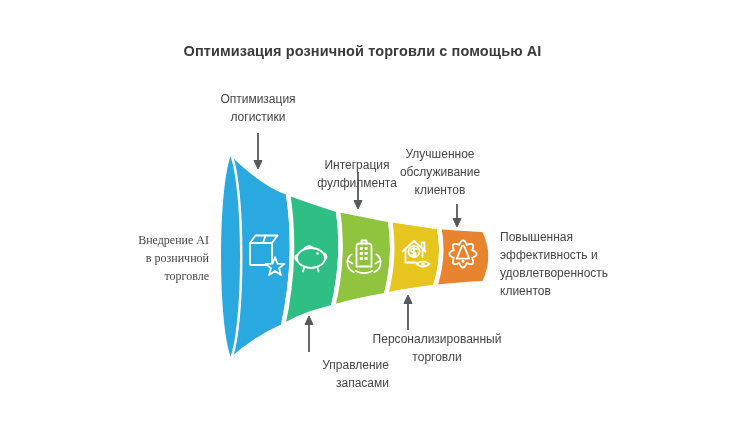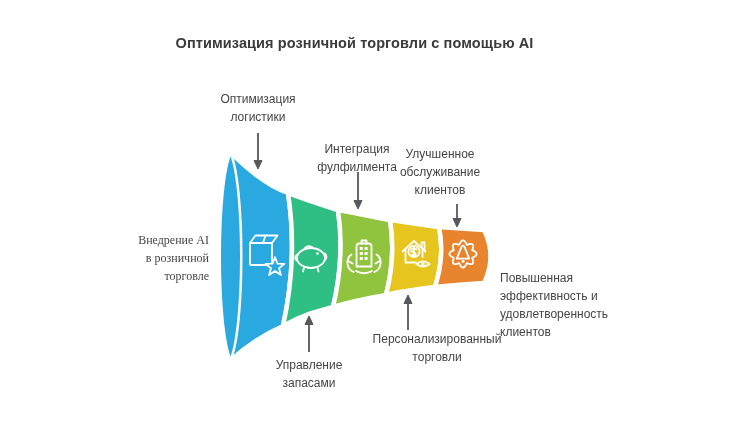--- a/index.html
+++ b/index.html
@@ -4,21 +4,21 @@
 <style>
   html,body{margin:0;padding:0;background:#fff;}
   .canvas{
     position:relative;
     width:751px;height:422px;
     background:#fff;
     font-family:"Liberation Sans",sans-serif;
     overflow:hidden;
   }
   .title{
-    position:absolute;top:35px;left:0;width:709px;margin:0;
+    position:absolute;top:35px;left:0;width:709px;margin:8px;
     text-align:center;
     font-size:14.5px;font-weight:bold;color:#3b3b3b;
     letter-spacing:0.1px;
   }
   .funnel-svg{position:absolute;top:0;left:0;}
   .lbl{
     position:absolute;
     font-size:12px;line-height:18px;color:#454545;
     white-space:pre-line;text-align:center;
   }
@@ -116,35 +116,35 @@
       <g>
         <line x1="408" y1="330" x2="408" y2="303"></line>
         <polygon points="404,303.5 412,303.5 408,295" fill="#56585c"></polygon>
       </g>
     </g>
   </svg>
 
   <div class="lbl" style="left:178px;top:90px;width:160px;">Оптимизация
 логистики</div>
 
-  <div class="lbl" style="left:277px;top:140px;width:160px;">Интеграция
+  <div class="lbl" style="left:277px;top:156px;width:160px;">Интеграция
 фулфилмента</div>
 
   <div class="lbl" style="left:360px;top:145px;width:160px;">Улучшенное
 обслуживание
 клиентов</div>
 
-  <div class="lbl" style="left:229px;top:356px;width:160px;">Управление
+  <div class="lbl" style="left:229px;top:356px;width:160px;text-align:right;">Управление
 запасами</div>
 
   <div class="lbl" style="left:347px;top:330px;width:180px;">Персонализированный
 торговли</div>
 
   <div class="lbl lbl--right" style="left:49px;top:231px;width:160px;font-family:Liberation Serif, serif;">Внедрение AI
 в розничной
 торговле</div>
 
-  <div class="lbl lbl--left" style="left:500px;top:228px;width:160px;margin-top:41px;">Повышенная
+  <div class="lbl lbl--left" style="left:500px;top:228px;width:160px;">Повышенная
 эффективность и
 удовлетворенность
 клиентов</div>
 
 </div>
 
 </body></html>

